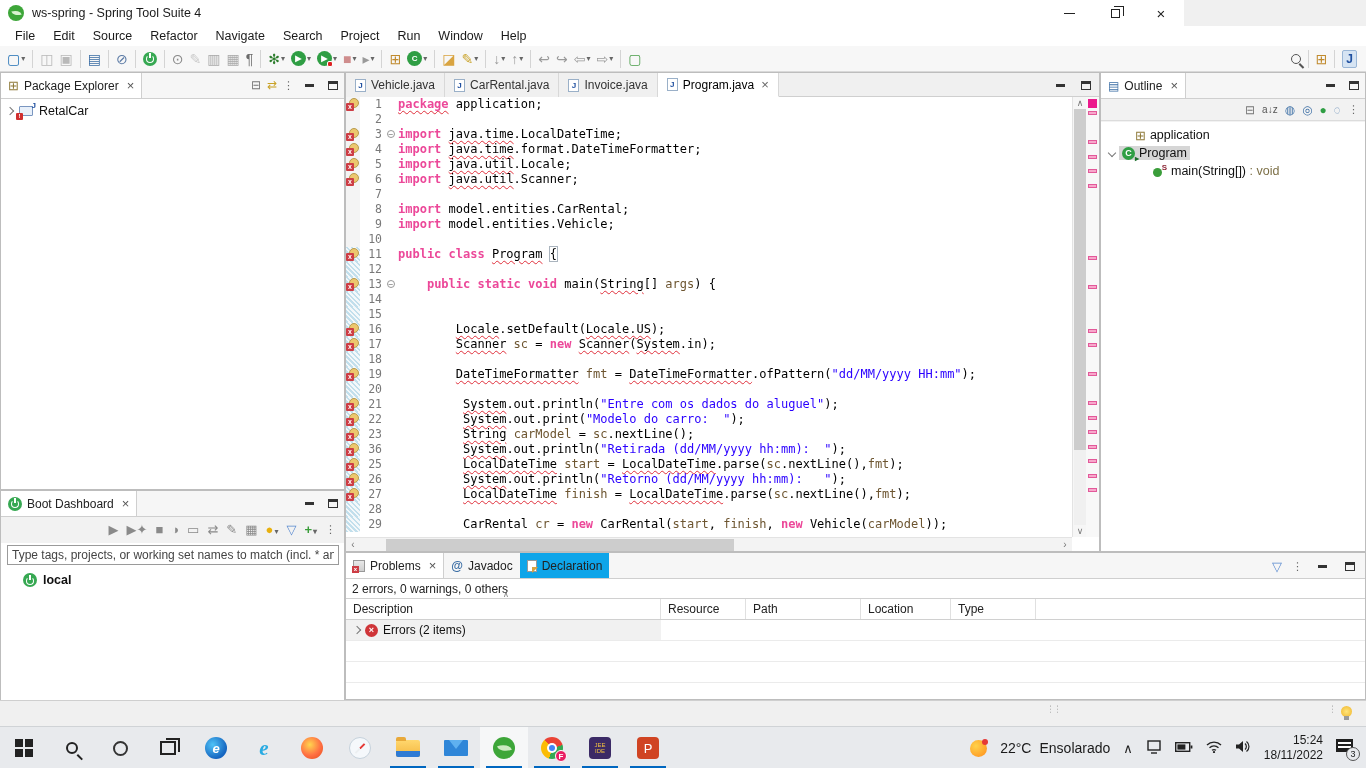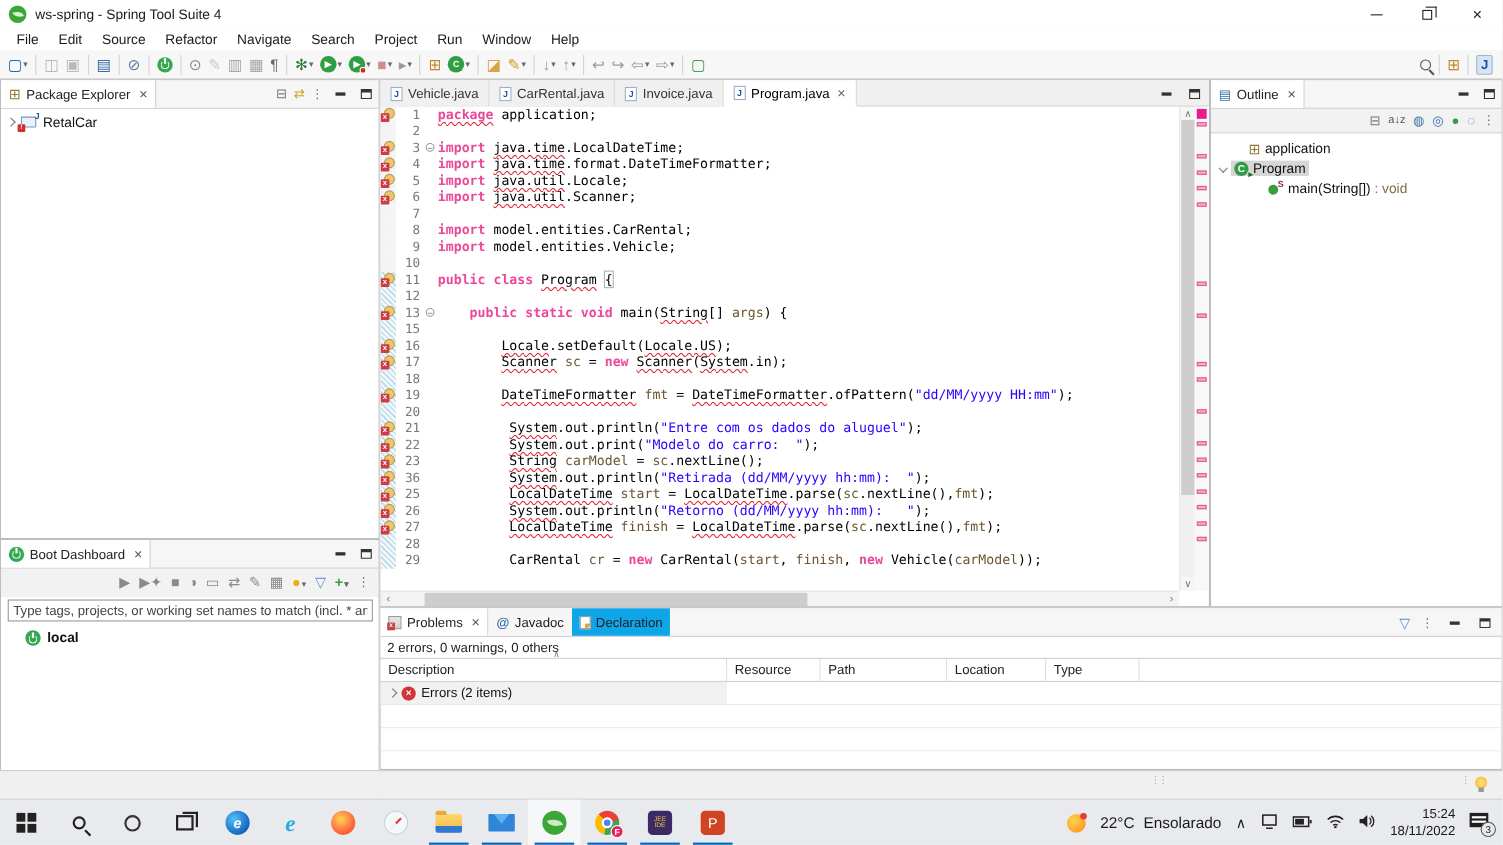--- a/index.html
+++ b/index.html
@@ -1,20 +1,20 @@
 <!DOCTYPE html>
 <html><head>
 <meta charset="utf-8">
 <style>
   * { margin:0; padding:0; box-sizing:border-box; }
   html,body { width:1366px; height:768px; overflow:hidden; font-family:"Liberation Sans",sans-serif; background:#f0f0f0; }
   .app { position:relative; width:1366px; height:768px; }
 
   
-  .titlebar { position:absolute; left:0; top:0; width:1366px; height:26px; background:#ffffff; display:flex; align-items:center; padding-left:8px; }
+  .titlebar { position:absolute; left:0; top:0; width:1184px; height:26px; background:#ffffff; display:flex; align-items:center; padding-left:8px; }
   .leafico { width:16px; height:16px; border-radius:50%; background:#3da639; position:relative; display:inline-block; }
   .leafico::after { content:""; position:absolute; left:4px; top:5px; width:9px; height:6px; background:#d9f2d0; border-radius:0 100% 0 100%; transform:rotate(-18deg); }
   .title-text { margin-left:8px; font-size:12.5px; color:#1a1a1a; }
   .winbtns { position:absolute; right:0; top:0; height:26px; display:flex; }
   .wb { width:46px; height:26px; display:flex; align-items:center; justify-content:center; color:#222; font-size:13px; }
   .wb .minbar { width:11px; height:1px; background:#222; }
   .wb .restore { width:9px; height:9px; border:1px solid #222; position:relative; }
   .wb .restore::before { content:""; position:absolute; left:2px; top:-4px; width:9px; height:9px; border:1px solid #222; border-left:none; border-bottom:none; }
   .wb .xg { font-size:15px; line-height:15px; }
 
@@ -411,20 +411,21 @@
         <div class="cl"><span class="annot"><span class="errico"></span></span><span class="lnum">4</span><span class="foldc"></span><span class="codepre"><span class="k">import </span><span class="sq">java.time</span><span>.format.DateTimeFormatter;</span></span></div>
         <div class="cl"><span class="annot"><span class="errico"></span></span><span class="lnum">5</span><span class="foldc"></span><span class="codepre"><span class="k">import </span><span class="sq">java.util</span><span>.Locale;</span></span></div>
         <div class="cl"><span class="annot"><span class="errico"></span></span><span class="lnum">6</span><span class="foldc"></span><span class="codepre"><span class="k">import </span><span class="sq">java.util</span><span>.Scanner;</span></span></div>
         <div class="cl"><span class="annot"></span><span class="lnum">7</span><span class="foldc"></span><span class="codepre"></span></div>
         <div class="cl"><span class="annot"></span><span class="lnum">8</span><span class="foldc"></span><span class="codepre"><span class="k">import </span><span>model.entities.CarRental;</span></span></div>
         <div class="cl"><span class="annot"></span><span class="lnum">9</span><span class="foldc"></span><span class="codepre"><span class="k">import </span><span>model.entities.Vehicle;</span></span></div>
         <div class="cl"><span class="annot"></span><span class="lnum">10</span><span class="foldc"></span><span class="codepre"></span></div>
         <div class="cl diff"><span class="annot"><span class="errico"></span></span><span class="lnum">11</span><span class="foldc"></span><span class="codepre"><span class="k">public class </span><span class="sq">Program</span><span> </span><span class="bx">{</span></span></div>
         <div class="cl diff"><span class="annot"></span><span class="lnum">12</span><span class="foldc"></span><span class="codepre"></span></div>
         <div class="cl diff"><span class="annot"><span class="errico"></span></span><span class="lnum">13</span><span class="foldc"><span class="foldm">−</span></span><span class="codepre"><span>    </span><span class="k">public static void </span><span>main(</span><span class="sq">String</span><span>[] </span><span class="v">args</span><span>) {</span></span></div>
+        <div class="cl diff"><span class="annot"></span><span class="lnum">14</span><span class="foldc"></span><span class="codepre"></span></div>
         <div class="cl diff"><span class="annot"></span><span class="lnum">15</span><span class="foldc"></span><span class="codepre"></span></div>
         <div class="cl diff"><span class="annot"><span class="errico"></span></span><span class="lnum">16</span><span class="foldc"></span><span class="codepre"><span>        </span><span class="sq">Locale</span><span>.setDefault(</span><span class="sq">Locale.US</span><span>);</span></span></div>
         <div class="cl diff"><span class="annot"><span class="errico"></span></span><span class="lnum">17</span><span class="foldc"></span><span class="codepre"><span>        </span><span class="sq">Scanner</span><span> </span><span class="v">sc</span><span> = </span><span class="k">new</span><span> </span><span class="sq">Scanner</span><span>(</span><span class="sq">System</span><span>.in);</span></span></div>
         <div class="cl diff"><span class="annot"></span><span class="lnum">18</span><span class="foldc"></span><span class="codepre"></span></div>
         <div class="cl diff"><span class="annot"><span class="errico"></span></span><span class="lnum">19</span><span class="foldc"></span><span class="codepre"><span>        </span><span class="sq">DateTimeFormatter</span><span> </span><span class="v">fmt</span><span> = </span><span class="sq">DateTimeFormatter</span><span>.ofPattern(</span><span class="s">"dd/MM/yyyy HH:mm"</span><span>);</span></span></div>
         <div class="cl diff"><span class="annot"></span><span class="lnum">20</span><span class="foldc"></span><span class="codepre"></span></div>
         <div class="cl diff"><span class="annot"><span class="errico"></span></span><span class="lnum">21</span><span class="foldc"></span><span class="codepre"><span>         </span><span class="sq">System</span><span>.out.println(</span><span class="s">"Entre com os dados do aluguel"</span><span>);</span></span></div>
         <div class="cl diff"><span class="annot"><span class="errico"></span></span><span class="lnum">22</span><span class="foldc"></span><span class="codepre"><span>         </span><span class="sq">System</span><span>.out.print(</span><span class="s">"Modelo do carro:  "</span><span>);</span></span></div>
         <div class="cl diff"><span class="annot"><span class="errico"></span></span><span class="lnum">23</span><span class="foldc"></span><span class="codepre"><span>         </span><span class="sq">String</span><span> </span><span class="v">carModel</span><span> = </span><span class="v">sc</span><span>.nextLine();</span></span></div>
         <div class="cl diff"><span class="annot"><span class="errico"></span></span><span class="lnum">36</span><span class="foldc"></span><span class="codepre"><span>         </span><span class="sq">System</span><span>.out.println(</span><span class="s">"Retirada (dd/MM/yyyy hh:mm):  "</span><span>);</span></span></div>

